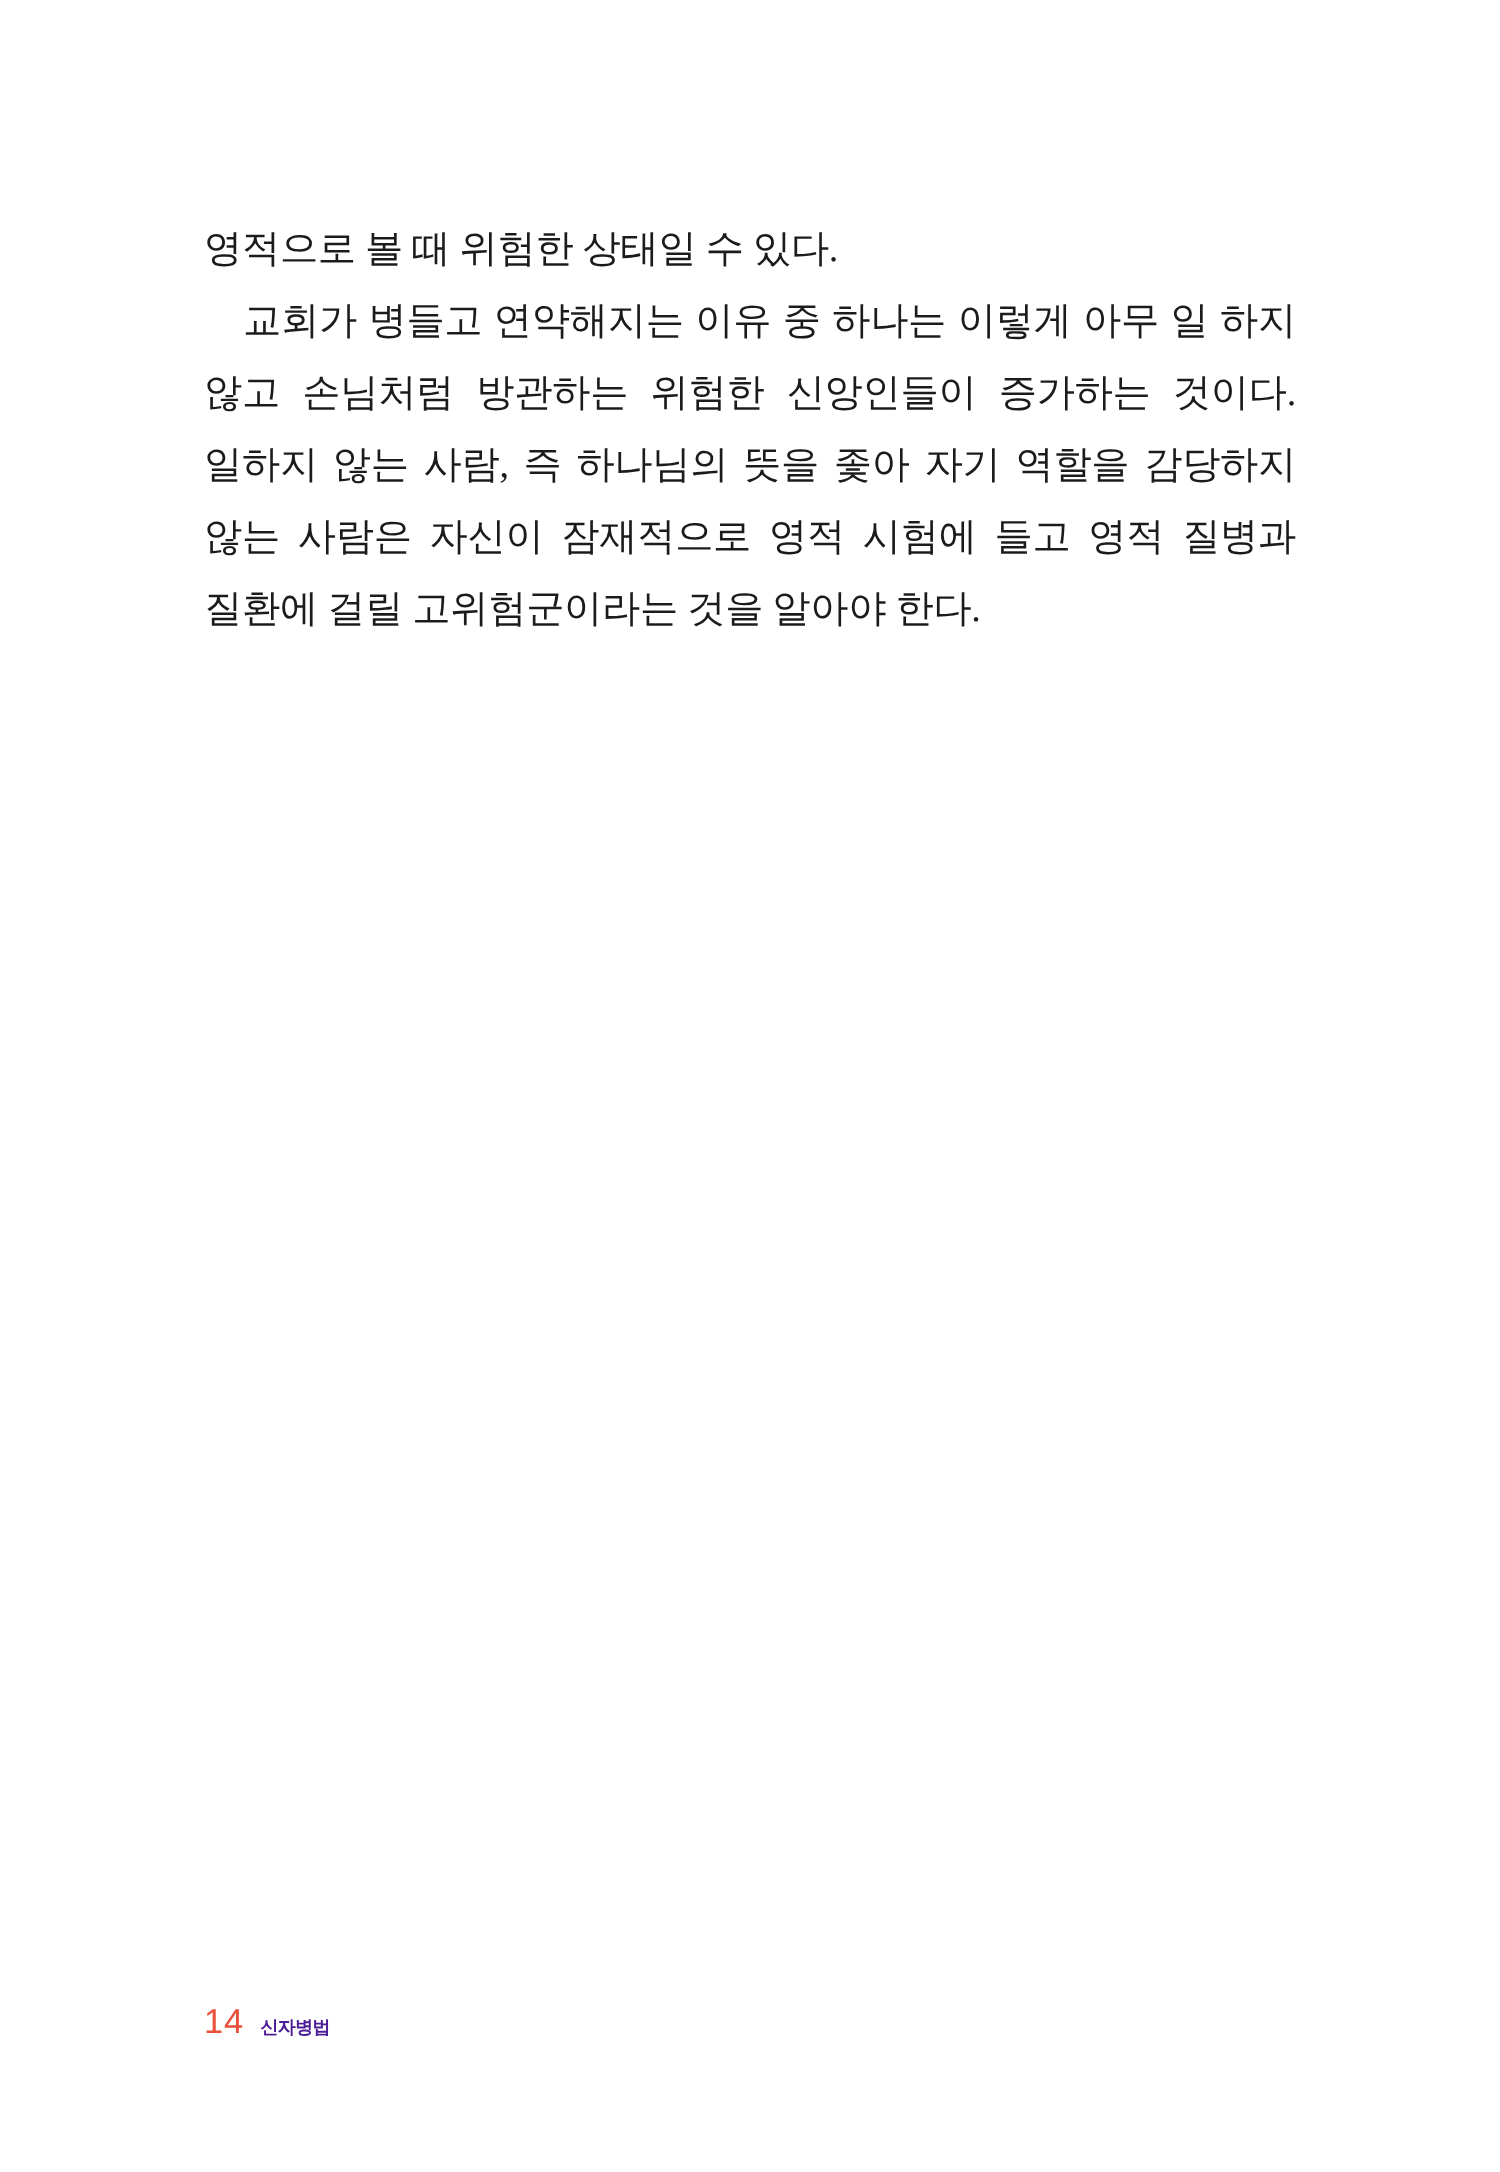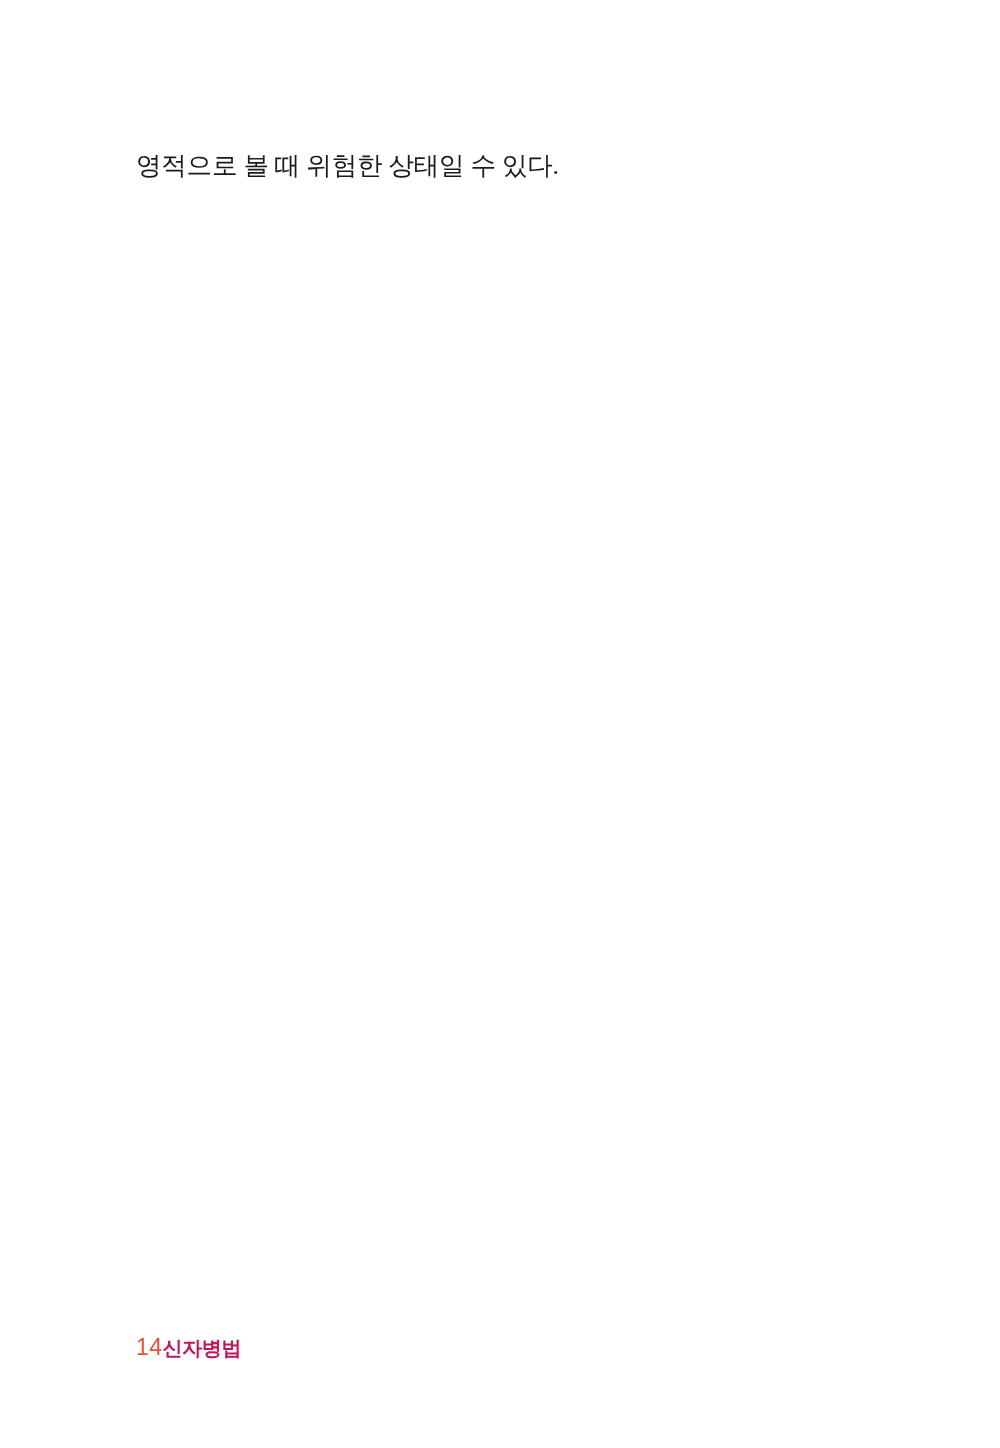--- a/index.html
+++ b/index.html
@@ -45,42 +45,44 @@
   }
   .para + .para {
     margin-top: 0;
   }
   .footer {
     position: absolute;
     left: 136px;
     top: 1312px;
     display: flex;
     align-items: baseline;
+    gap: 11px;
   }
   .folio {
     font-size: 23px;
     color: #e8503a;
     font-family: "Liberation Sans", sans-serif;
     letter-spacing: 0.5px;
   }
   .book-title {
-    font-size: 20px;
-    color: #be185d;
+    font-size: 12px;
+    color: #4c1d95;
     font-family: "Liberation Sans", sans-serif;
     font-weight: bold;
     letter-spacing: -0.4px;
   }
 </style>
 </head>
 <body>
 
 <div class="page">
 
   <div class="text-column">
     <p class="para">영적으로 볼 때 위험한 상태일 수 있다.</p>
+    <p class="para indent">교회가 병들고 연약해지는 이유 중 하나는 이렇게 아무 일 하지 않고 손님처럼 방관하는 위험한 신앙인들이 증가하는 것이다. 일하지 않는 사람, 즉 하나님의 뜻을 좇아 자기 역할을 감당하지 않는 사람은 자신이 잠재적으로 영적 시험에 들고 영적 질병과 질환에 걸릴 고위험군이라는 것을 알아야 한다.</p>
   </div>
 
   <div class="footer">
     <span class="folio" style="color: rgb(232, 80, 58);">14</span>
     <span class="book-title">신자병법</span>
   </div>
 
 </div>
 
 </body></html>

